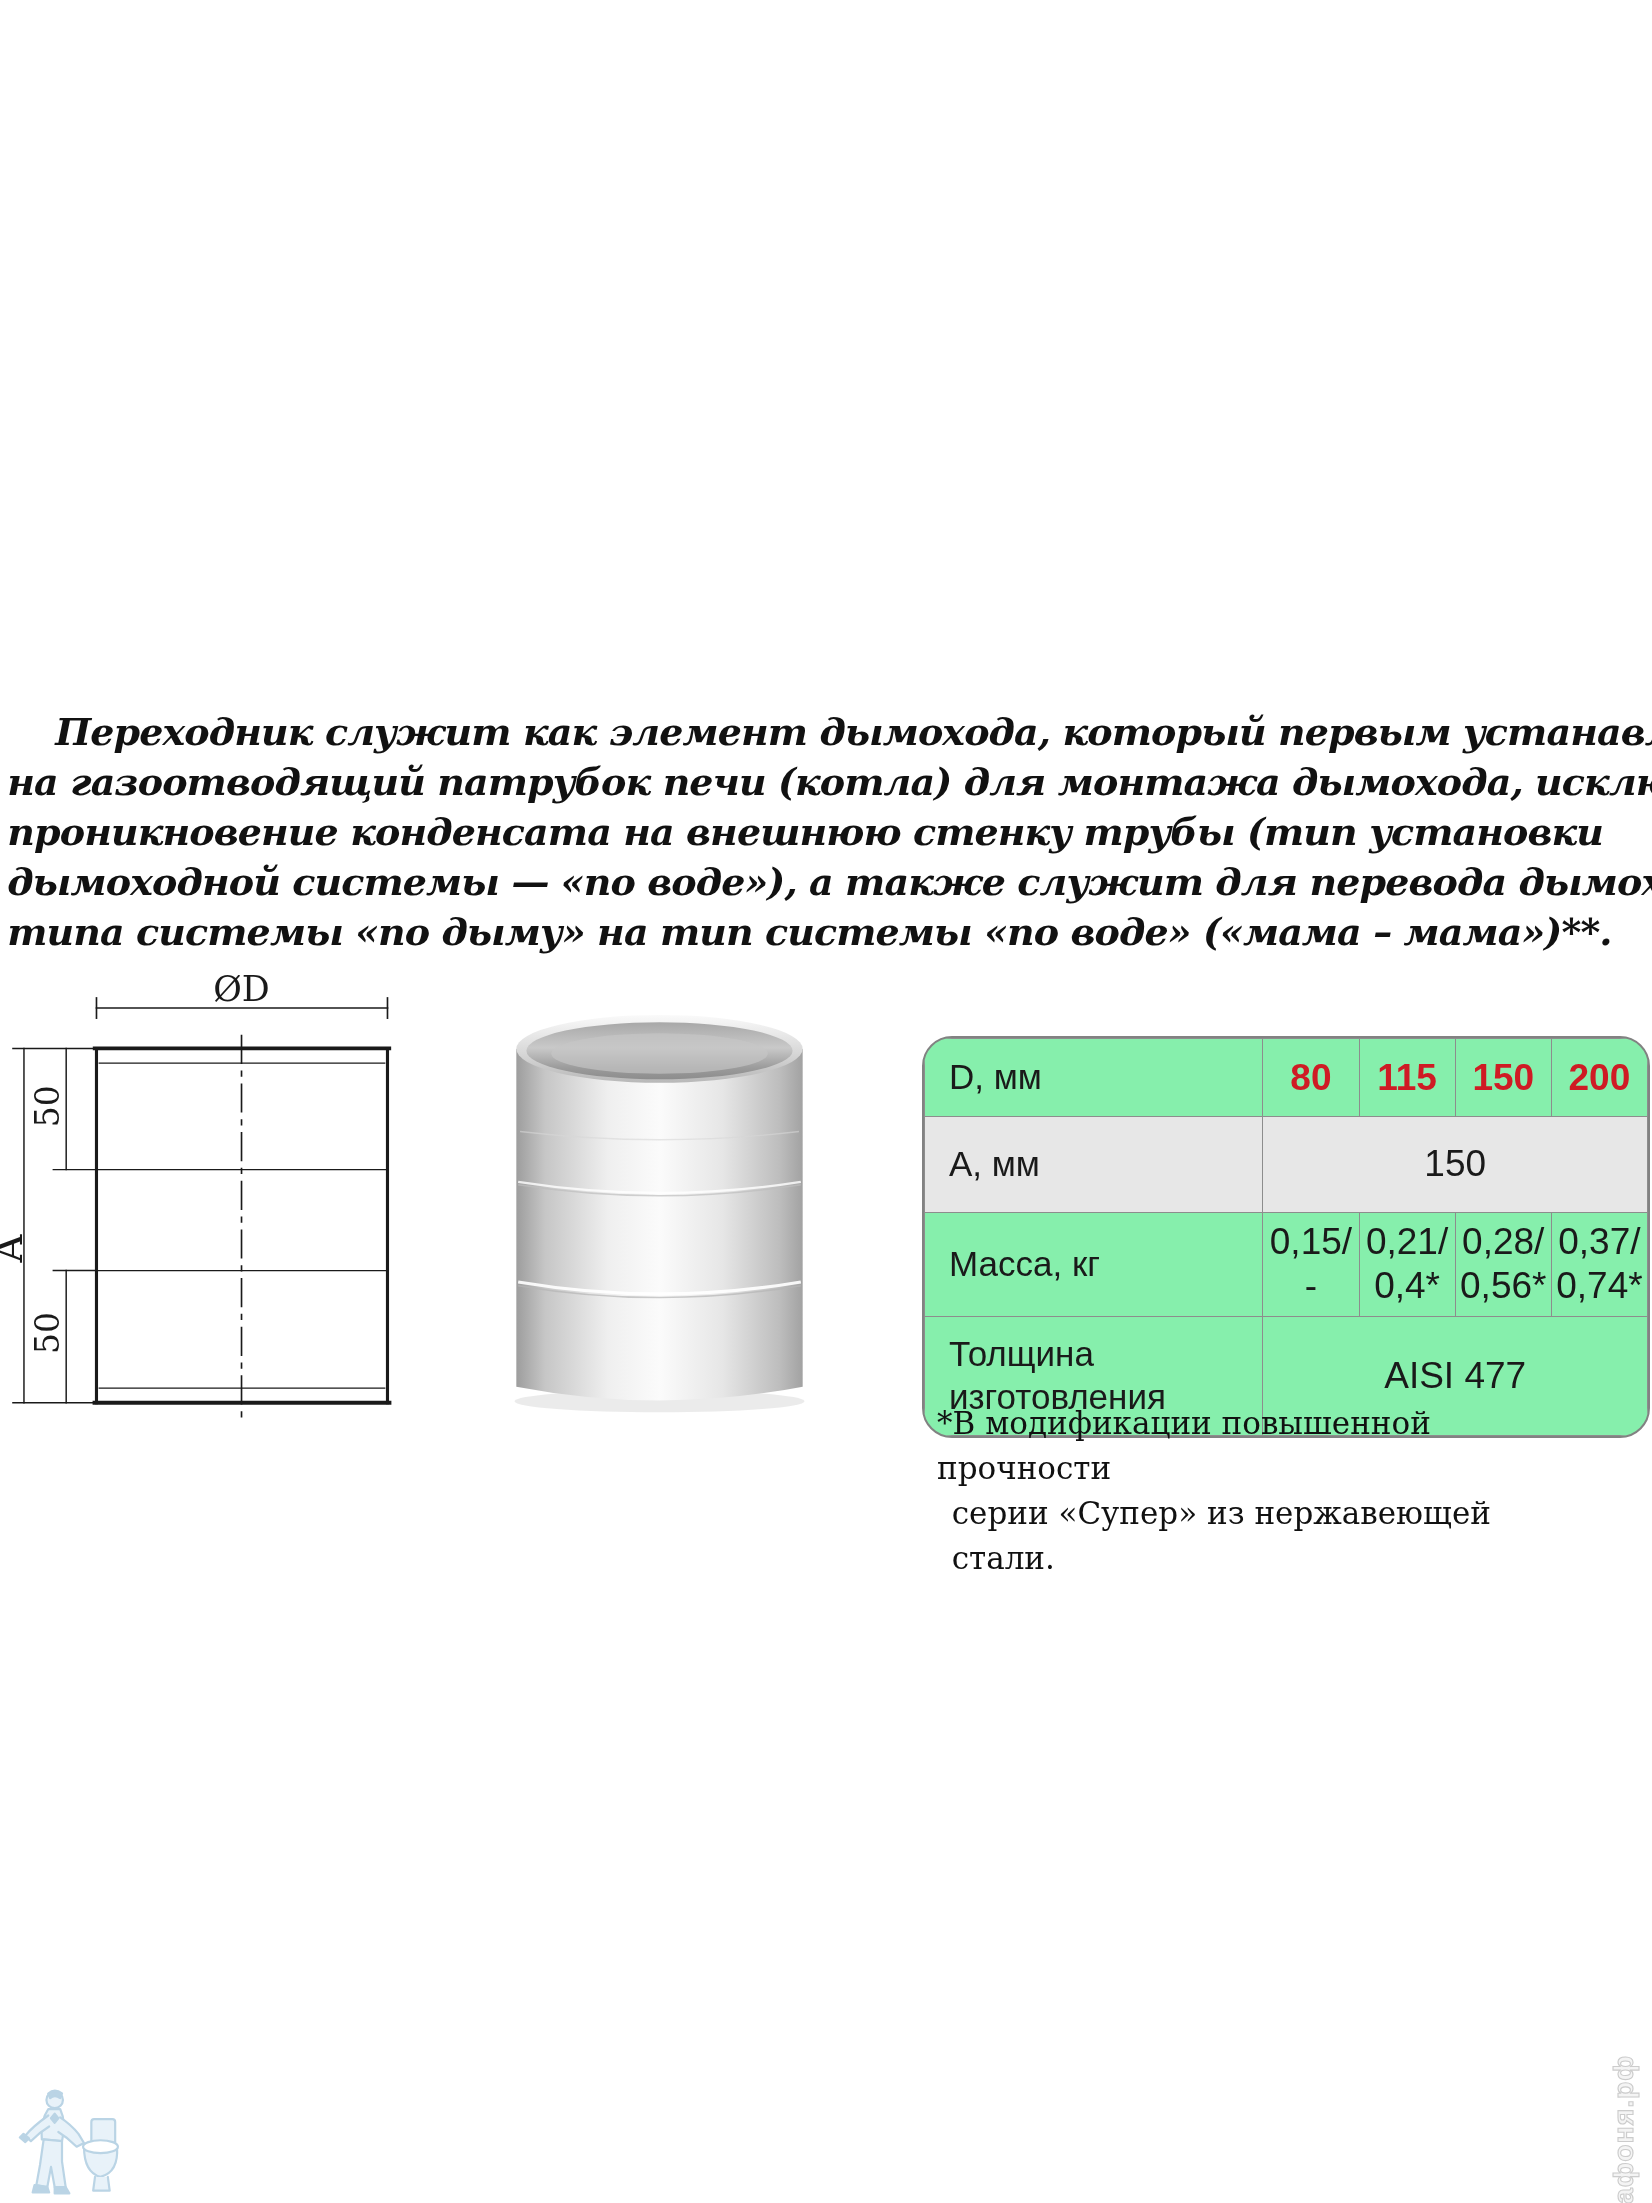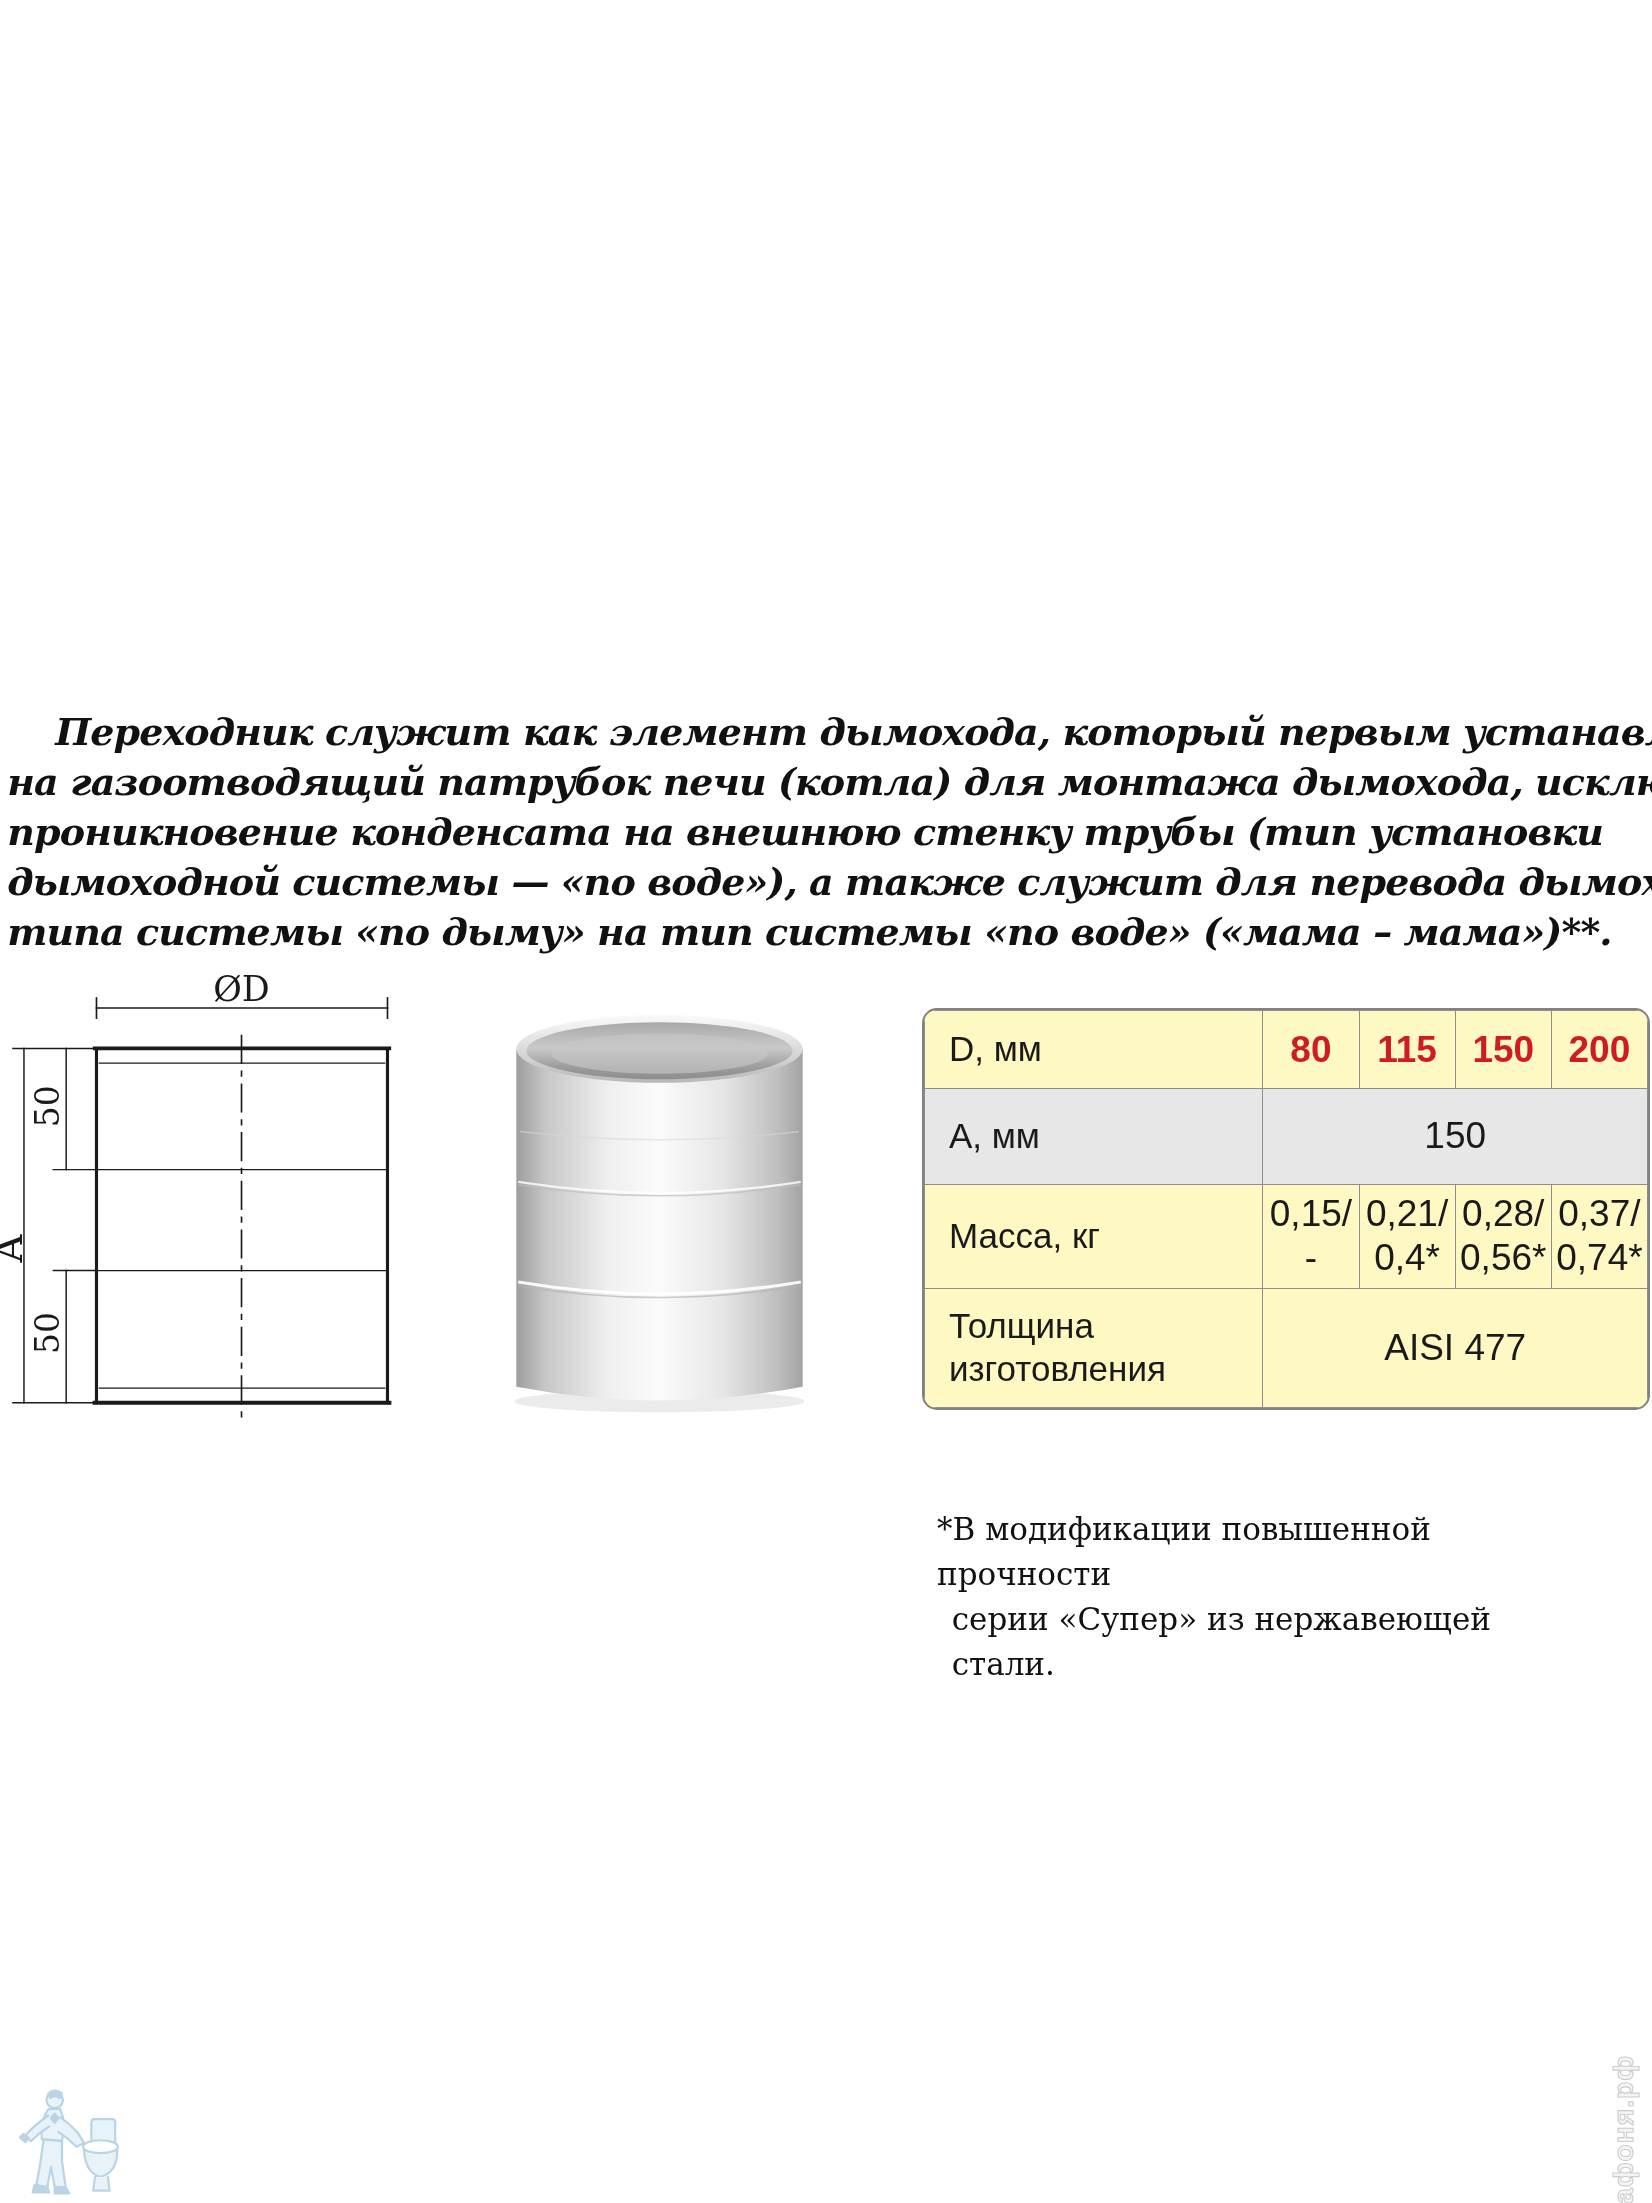--- a/index.html
+++ b/index.html
@@ -13,32 +13,32 @@
   .para-line{white-space:nowrap;}
   .para-line.indent{text-indent:48px;}
 
   
   .drawing{position:absolute;left:0;top:975px;width:450px;height:459px;}
 
   
   .photo{position:absolute;left:507px;top:1003px;width:305px;height:413px;}
 
   
-  .spec-table-wrap{position:absolute;left:922px;top:1008px;width:724px;height:398px;
-                   border:2.8px solid #828282;border-radius:15px;overflow:hidden;background:#fef9c3;}
+  .spec-table-wrap{position:absolute;left:922px;top:1036px;width:724px;height:398px;
+                   border:2.8px solid #828282;border-radius:30px;overflow:hidden;background:#86efac;}
   .spec-table{border-collapse:collapse;width:100%;height:100%;table-layout:fixed;}
   .spec-table td{border:1.8px solid #8d8d8d;font-size:35px;vertical-align:middle;
                  padding:0;color:#1a1a1a;}
   .spec-table td.lbl{text-align:left;padding-left:24px;white-space:pre-line;line-height:1.22;}
   .spec-table td.val{text-align:center;white-space:pre-line;line-height:1.18;font-size:37px;}
   .spec-table tr.gray td{background:#e7e7e7;}
   .spec-table td.red{color:#cf1b24;font-weight:bold;}
 
   
-  .footnote{position:absolute;left:937px;top:1507px;width:661px;
+  .footnote{position:absolute;left:937px;top:1401px;width:661px;
             font-family:"DejaVu Serif",serif;font-size:31px;line-height:45px;color:#111;}
   .footnote .fn-line2{padding-left:14.7px;}
 
   
   .mascot{position:absolute;left:18.4px;top:2086px;width:121px;height:114px;opacity:.85;}
   .site-vert{position:absolute;left:1607px;top:2066px;height:138px;
              writing-mode:vertical-rl;transform:rotate(180deg);
              font-family:"Liberation Sans",sans-serif;font-weight:bold;font-size:28.5px;
              letter-spacing:0.9px;color:#f4f4f4;-webkit-text-stroke:1.1px #cccccc;}
 </style>

